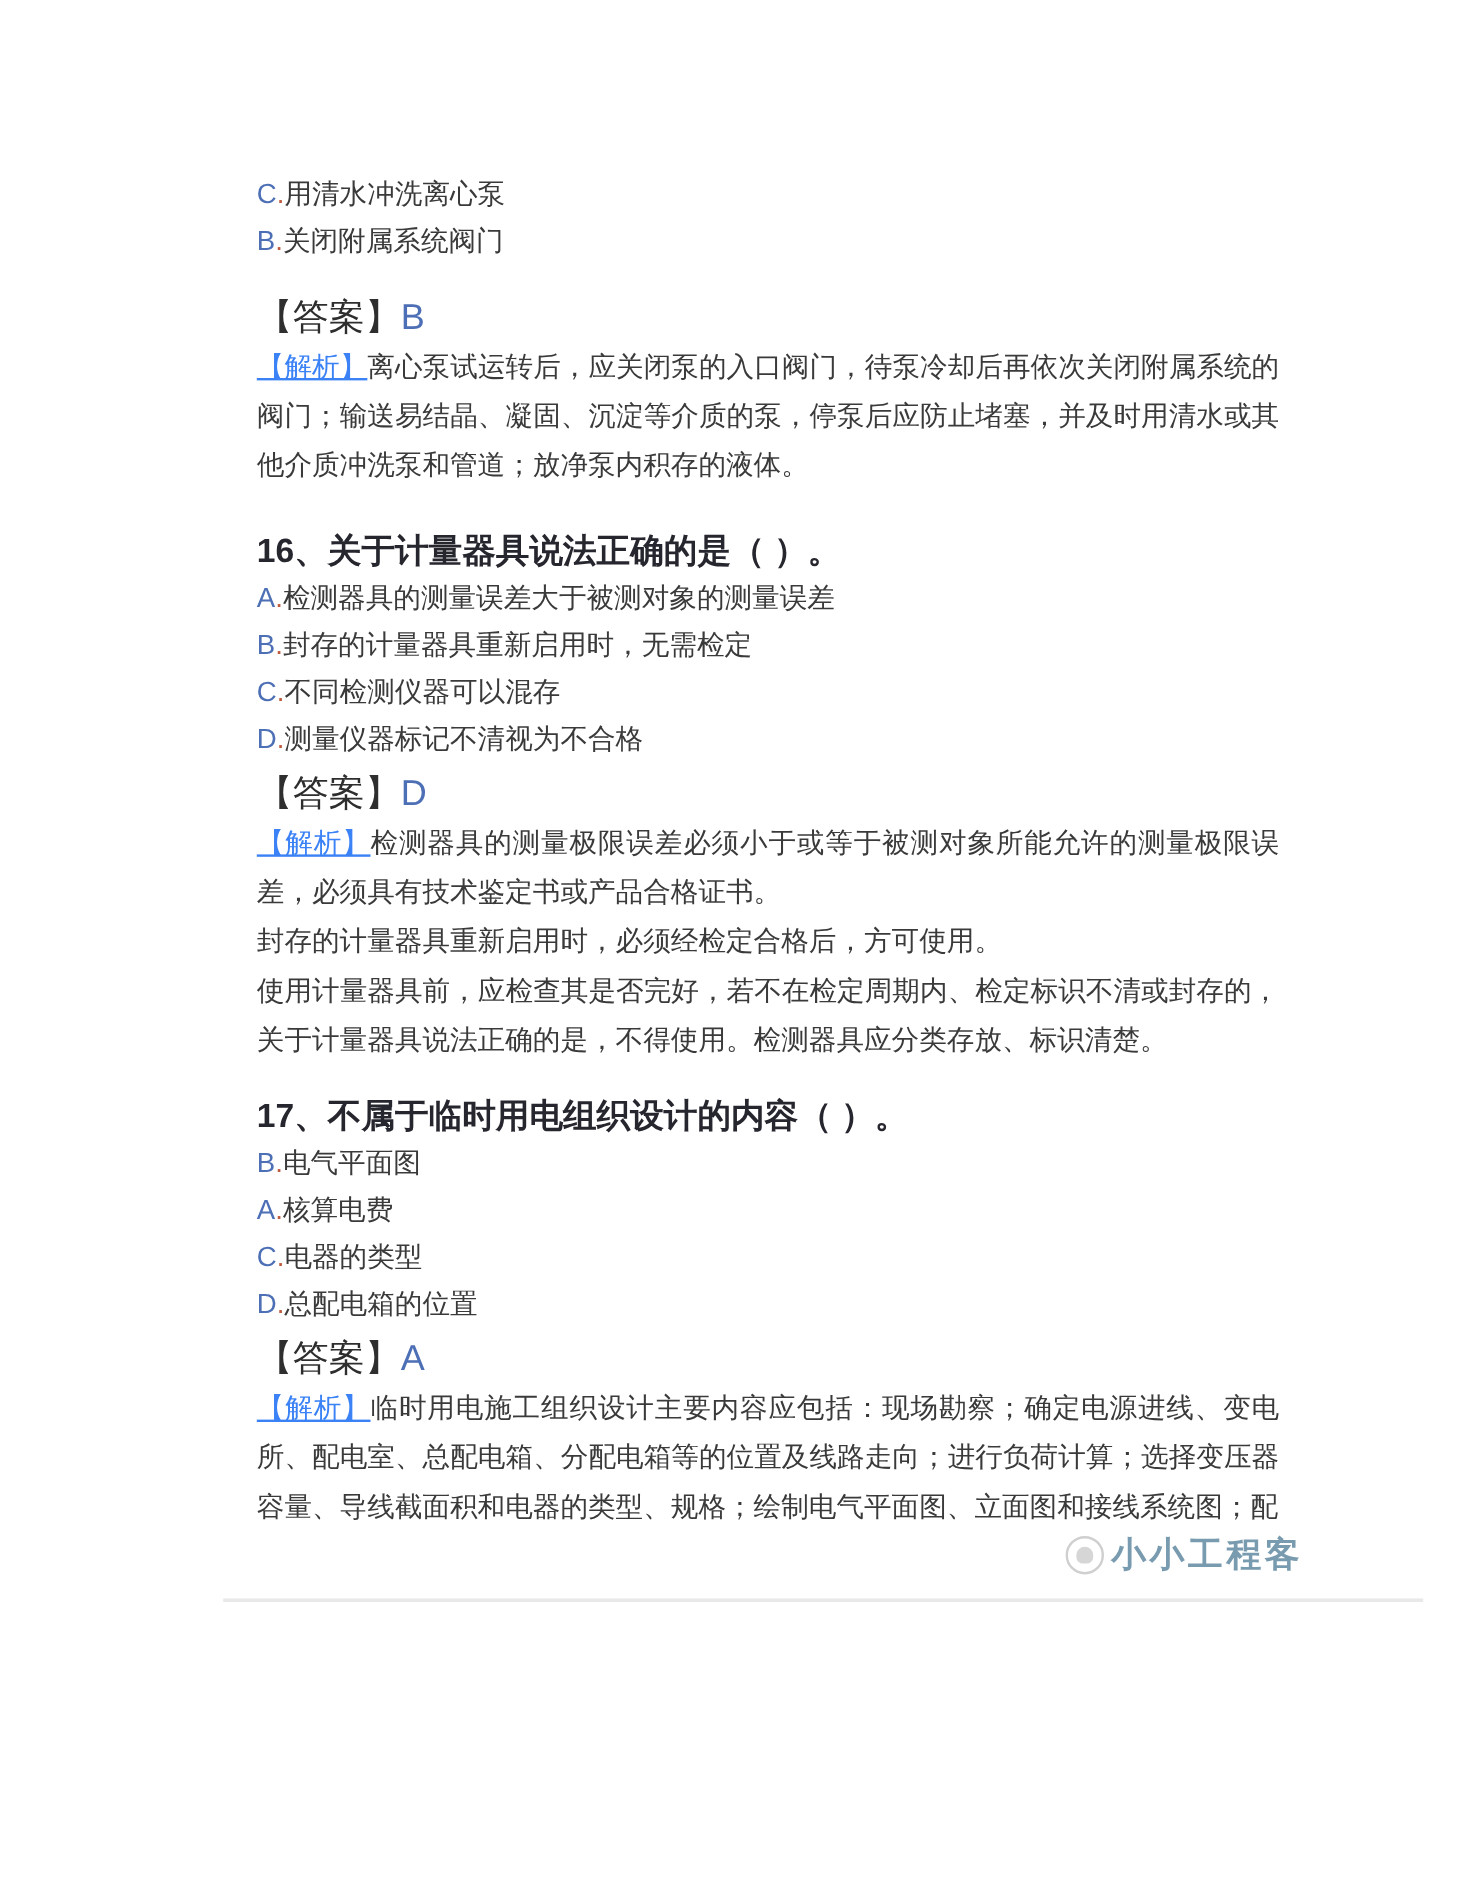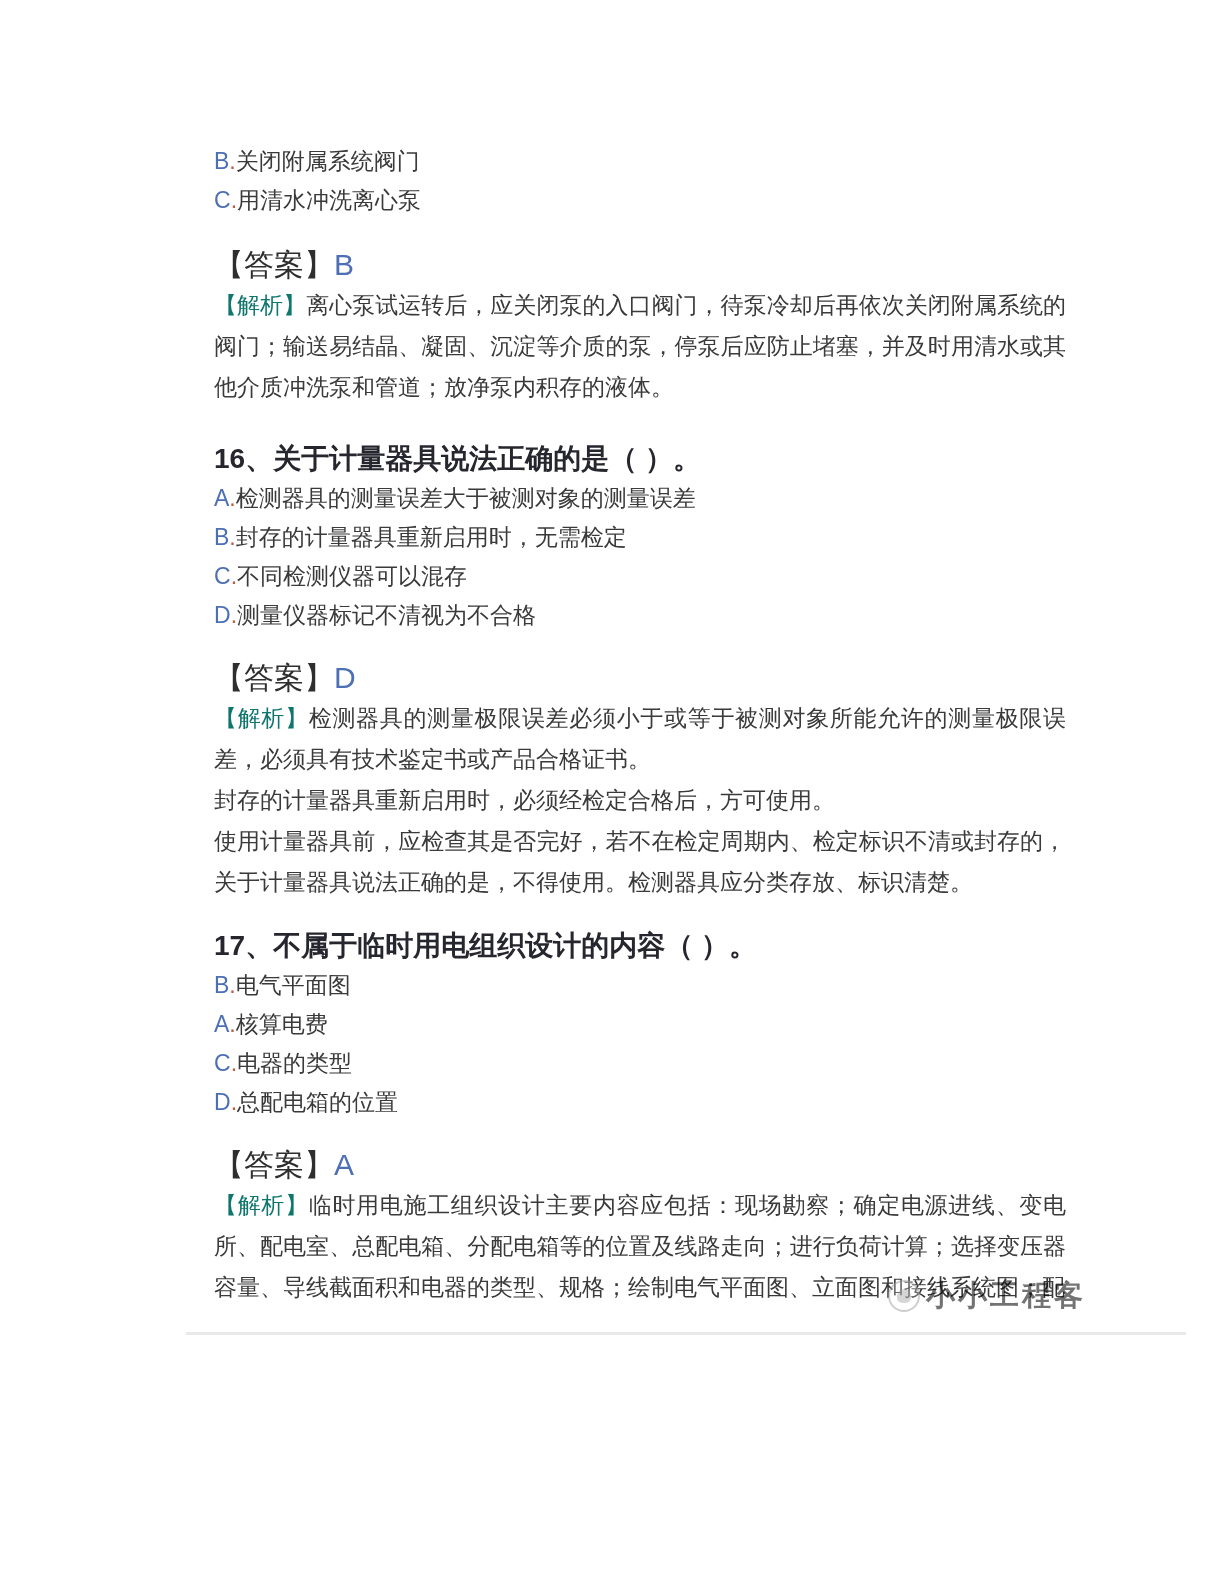--- a/index.html
+++ b/index.html
@@ -45,30 +45,31 @@
     color: #4d6fb5;
   }
   .para {
     margin: 0;
     font-size: 23px;
     line-height: 41px;
     color: #3a3a3a;
     text-align: justify;
   }
   .para .label {
-    color: #0f766e;
+    color: #3b82f6;
+    text-decoration: underline;
   }
   .q-heading {
     margin: 30px 0 0 0;
     font-size: 28px;
     line-height: 41px;
     font-weight: bold;
     color: #26262e;
   }
-  .answer-line.tight { margin-top: 22px; }
+  .answer-line.tight { margin-top: 6px; }
   .q-heading.tight { margin-top: 22px; }
   .bottom-rule {
     position: absolute;
     left: 186px;
     top: 1332px;
     width: 1000px;
     height: 3px;
     background: #e9e9e9;
   }
   .watermark {
@@ -97,34 +98,34 @@
     left: 7px;
     top: 7px;
     width: 14px;
     height: 14px;
     border-radius: 50% 50% 40% 40%;
     background: #b5b5b5;
   }
   .wm-text {
     font-size: 29px;
     font-weight: bold;
-    color: #000000;
+    color: #0c4a6e;
     letter-spacing: 3px;
     white-space: nowrap;
   }
 </style>
 </head>
 <body>
 
 <div class="page">
   <div class="content">
 
     <div>
+      <p class="opt-line"><span class="opt-letter">C</span><span class="opt-dot">.</span><span>用清水冲洗离心泵</span></p>
       <p class="opt-line"><span class="opt-letter">B</span><span class="opt-dot">.</span><span>关闭附属系统阀门</span></p>
-      <p class="opt-line"><span class="opt-letter">C</span><span class="opt-dot">.</span><span>用清水冲洗离心泵</span></p>
     </div>
 
     <p class="answer-line"><span class="label">【答案】</span><span class="ans-letter">B</span></p>
 
     <p class="para"><span class="label">【解析】</span><span>离心泵试运转后，应关闭泵的入口阀门，待泵冷却后再依次关闭附属系统的阀门；输送易结晶、凝固、沉淀等介质的泵，停泵后应防止堵塞，并及时用清水或其他介质冲洗泵和管道；放净泵内积存的液体。</span></p>
 
     <p class="q-heading"><span>16、</span><span>关于计量器具说法正确的是（ ）。</span></p>
 
     <div>
       <p class="opt-line"><span class="opt-letter">A</span><span class="opt-dot">.</span><span>检测器具的测量误差大于被测对象的测量误差</span></p>

